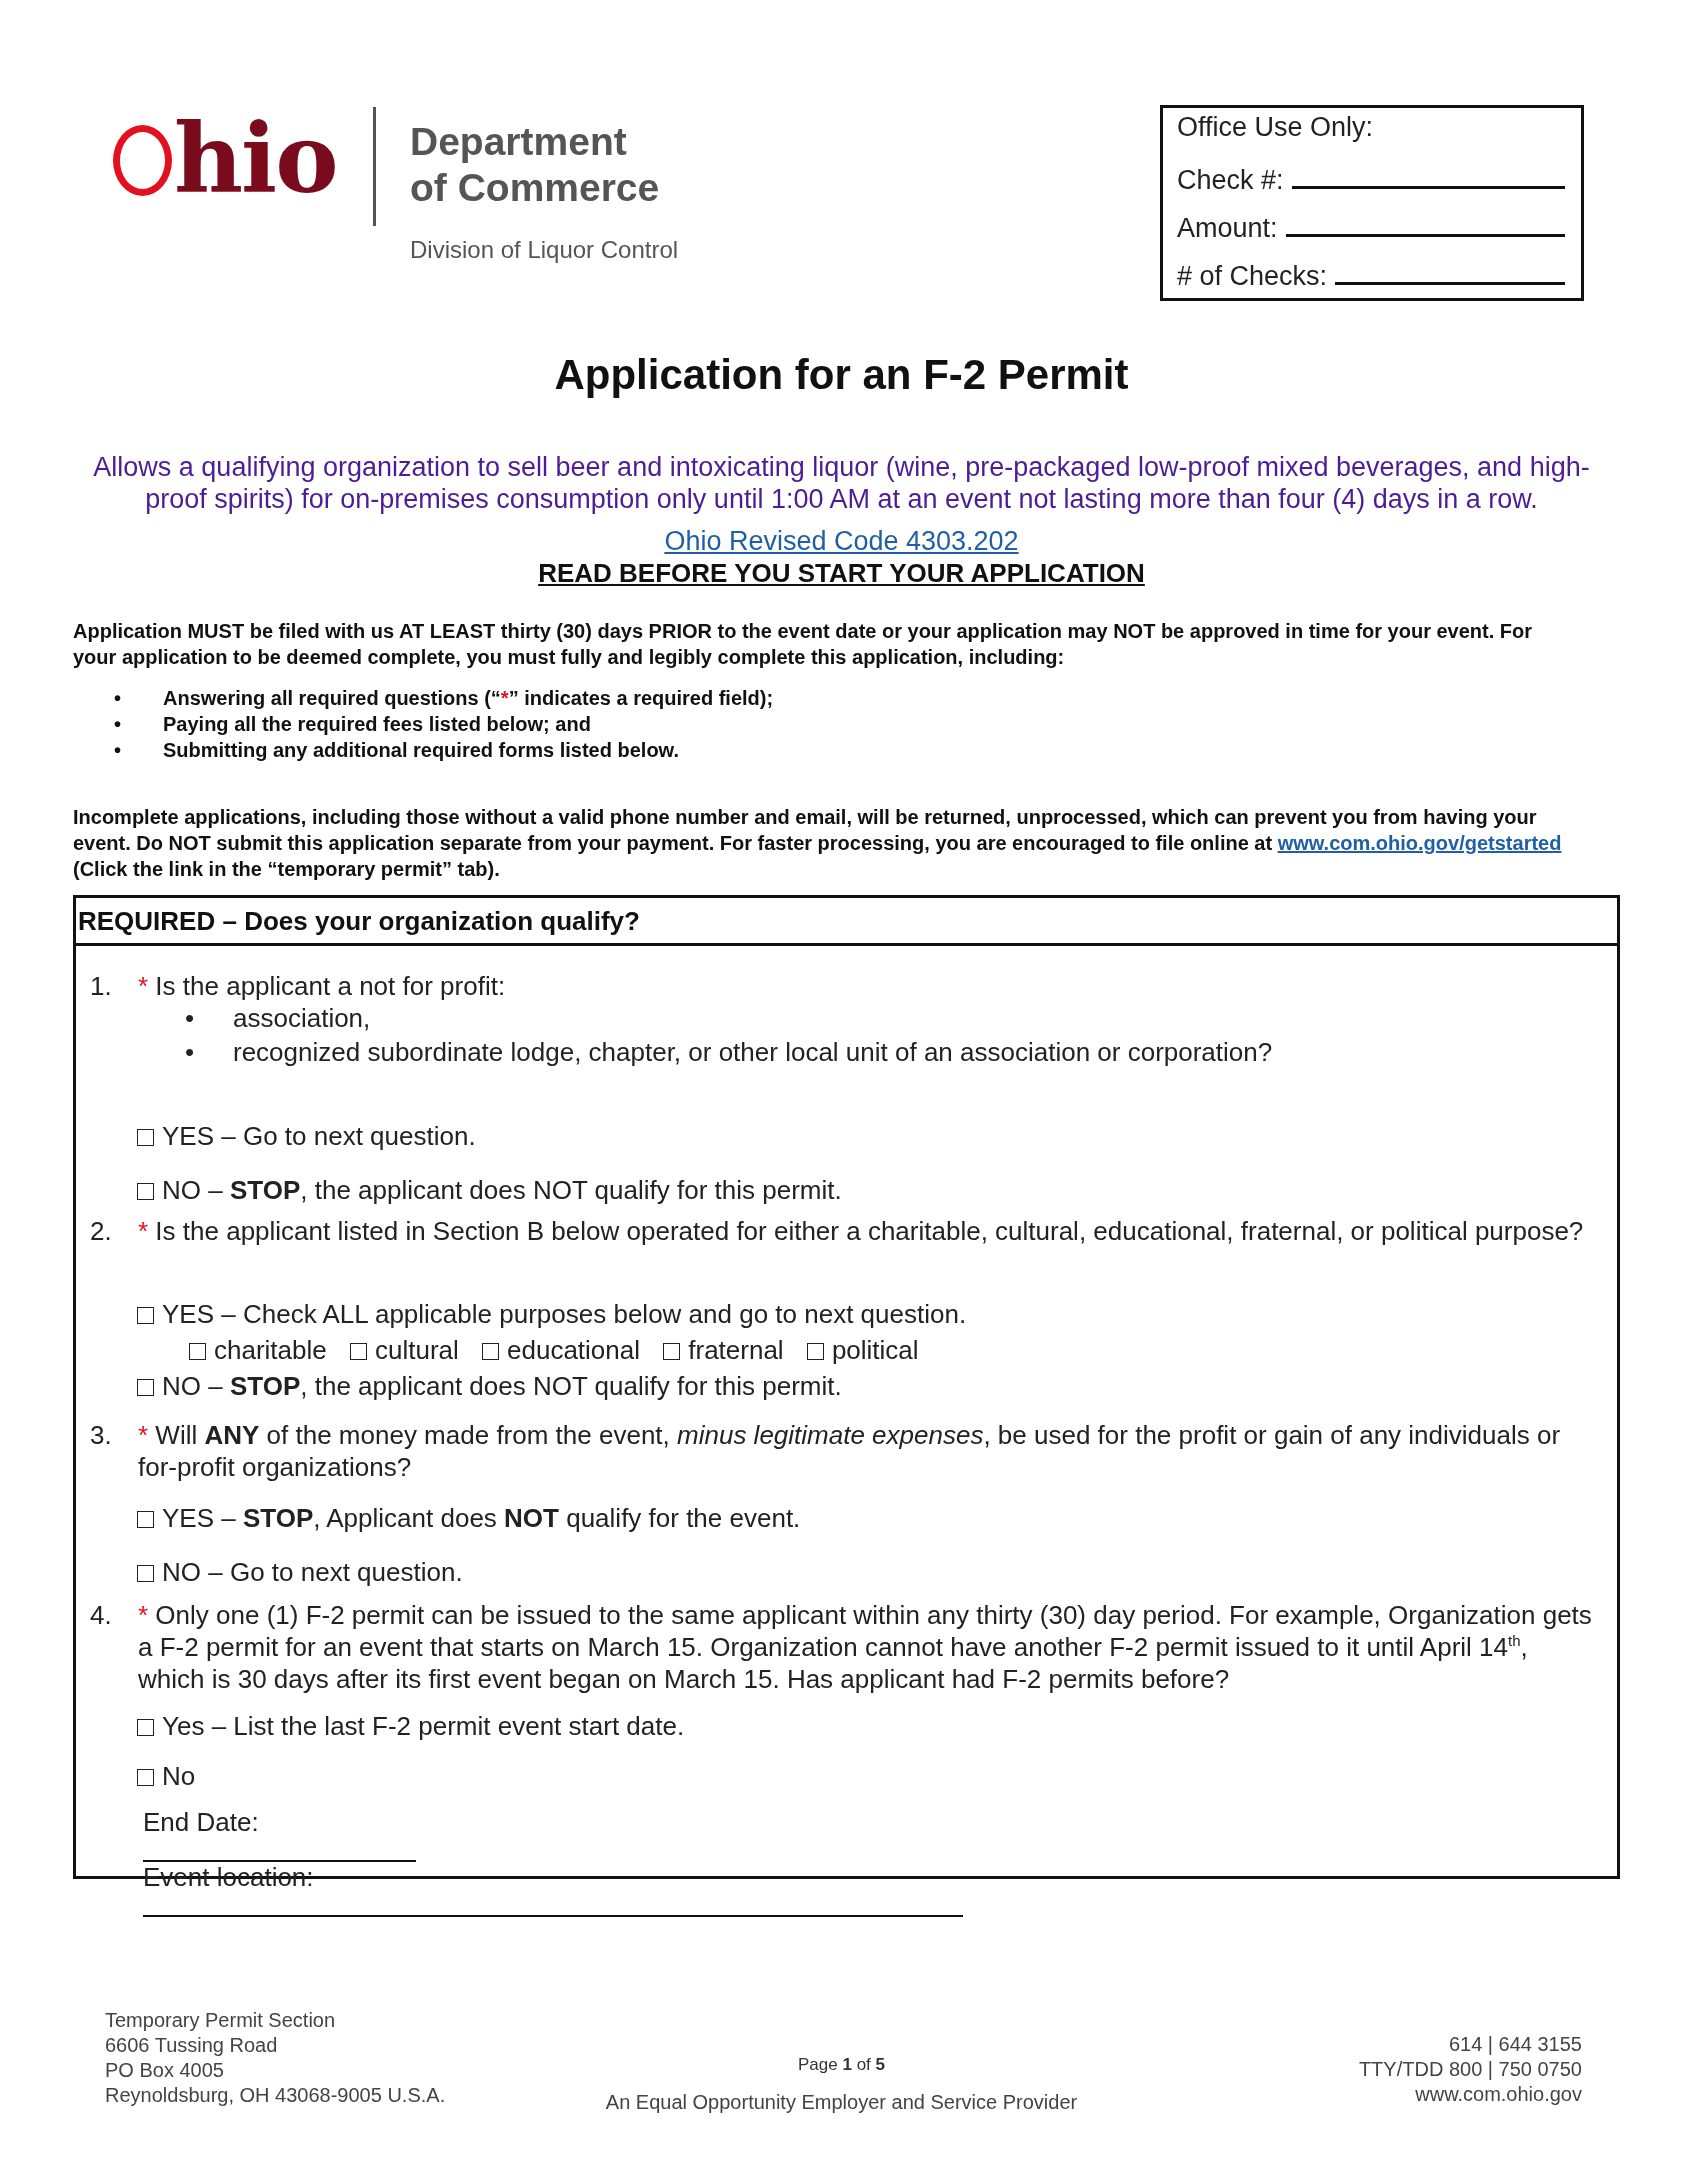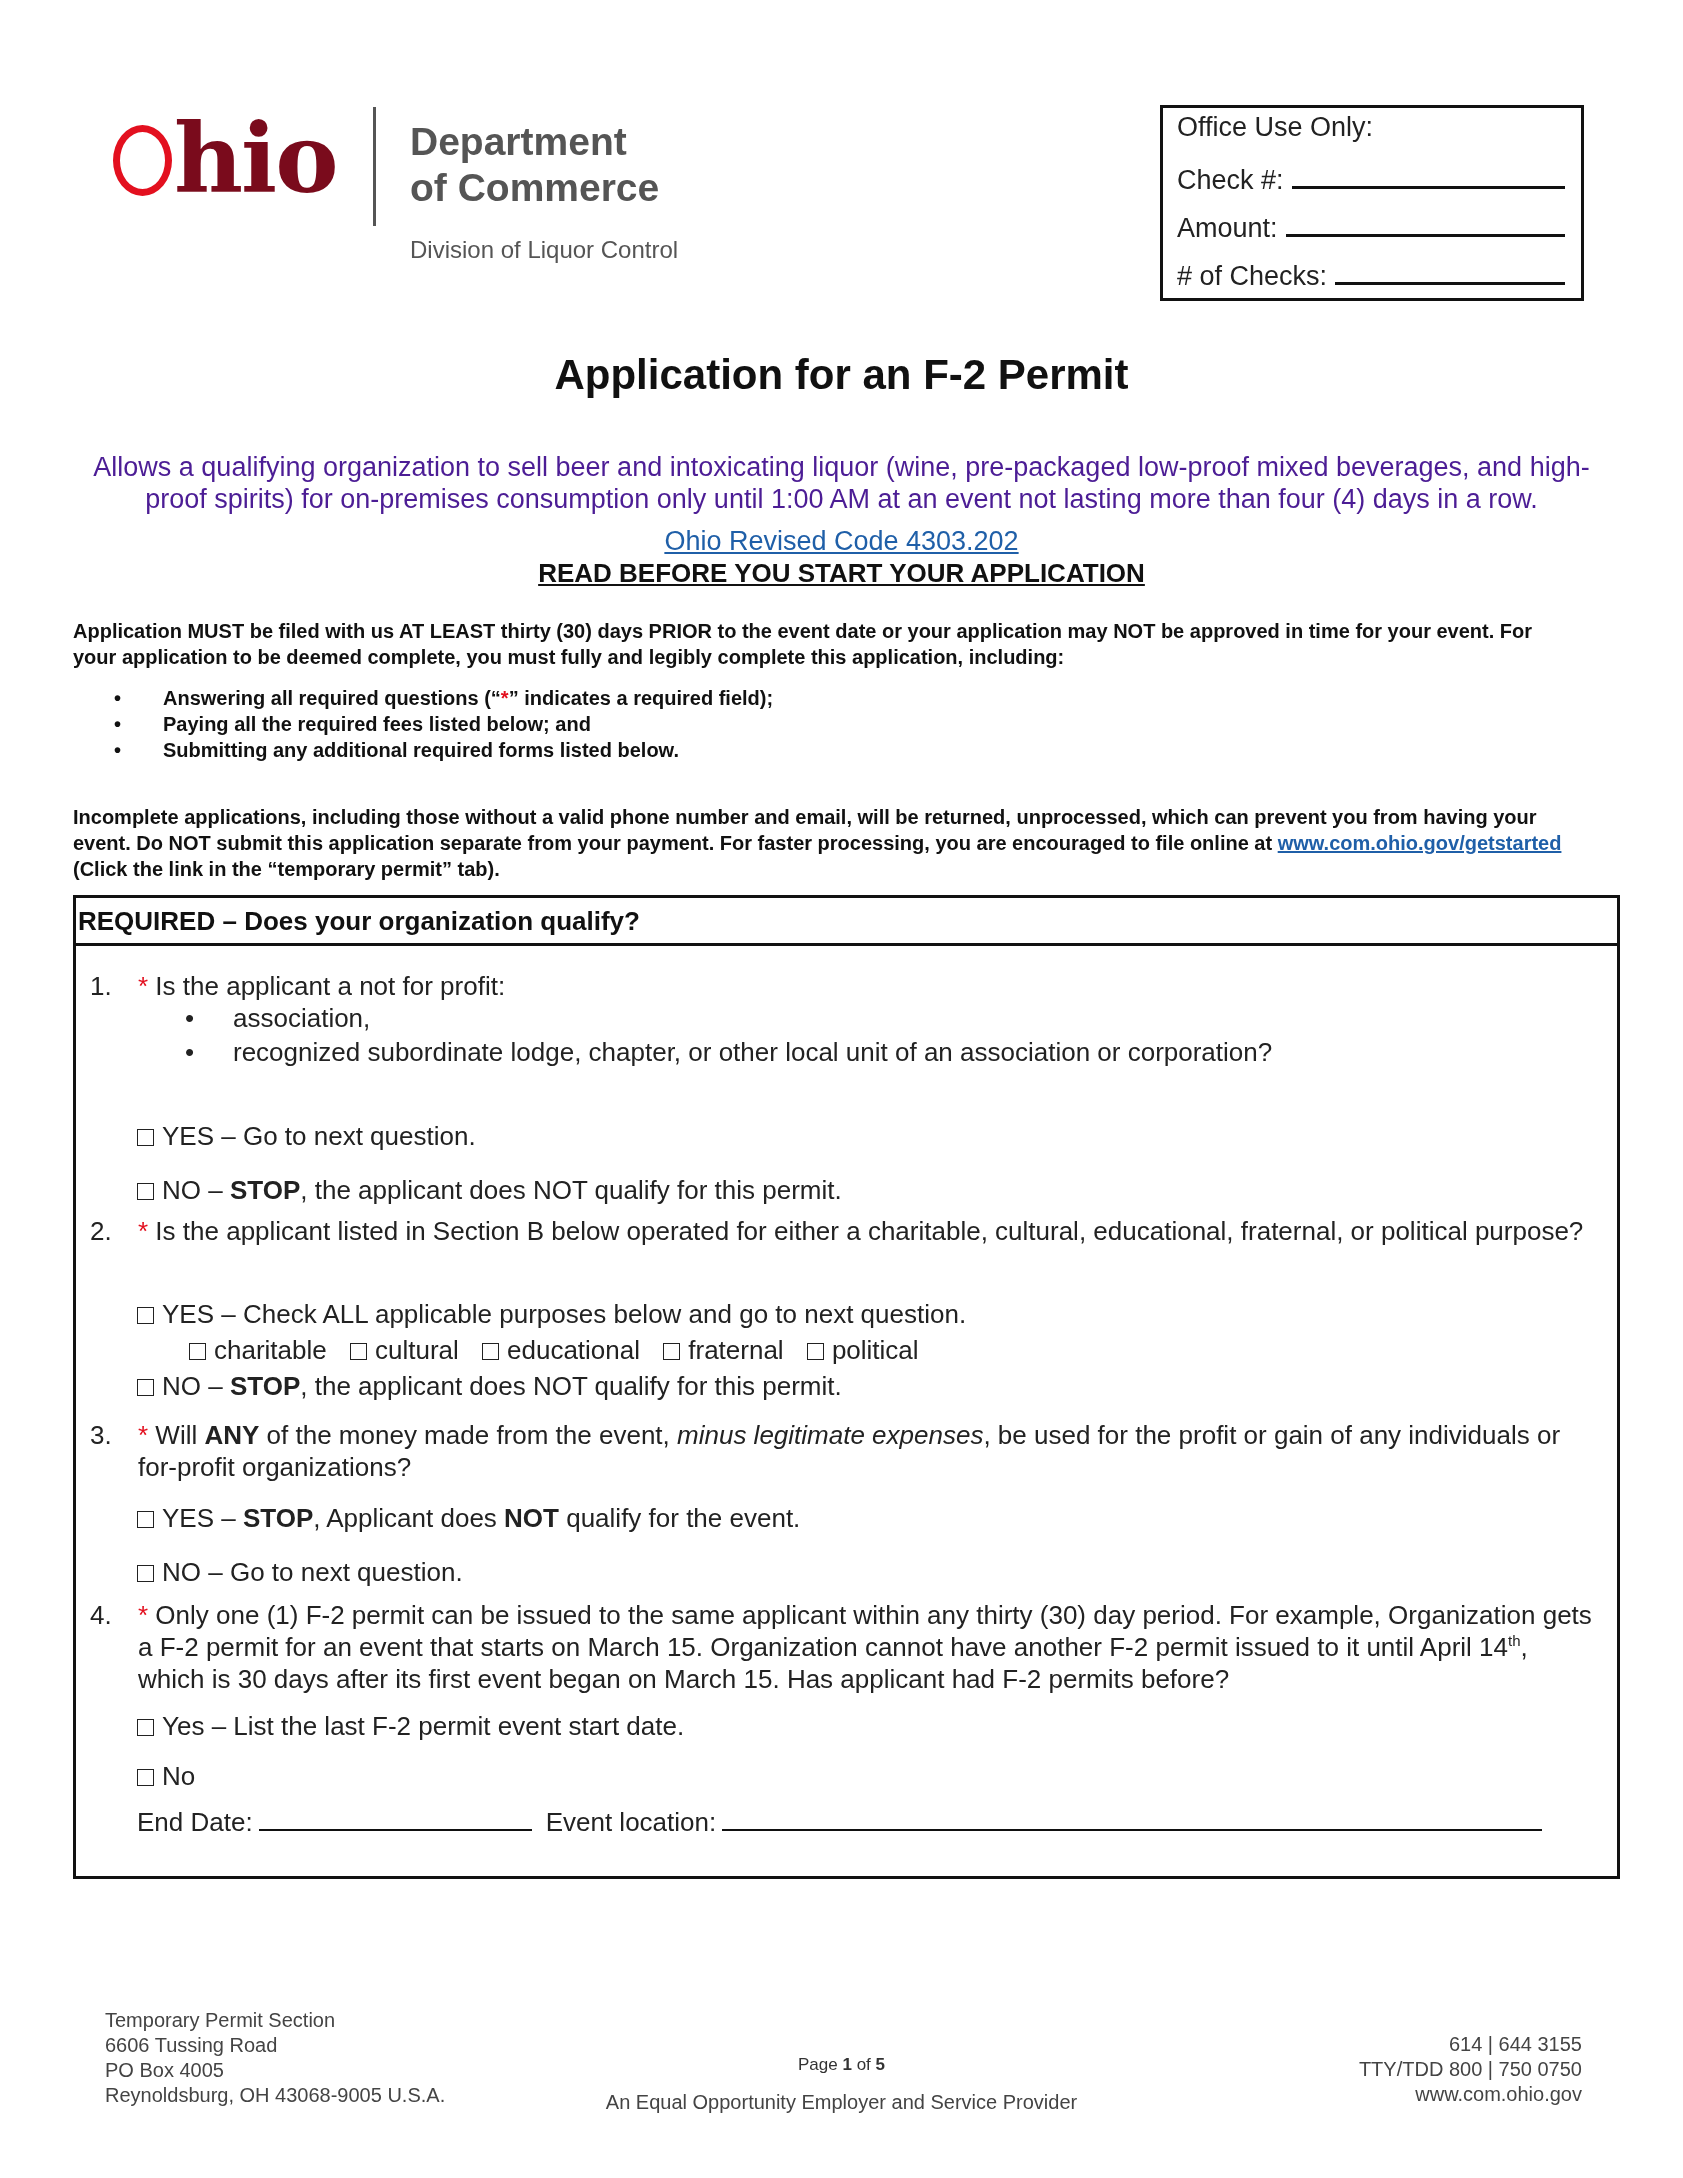--- a/index.html
+++ b/index.html
@@ -77,21 +77,21 @@
   .bullets div { position: relative; padding-left: 48px; }
   .bullets div::before { content: "\2022"; position: absolute; left: 0; }
   .opt { position: absolute; left: 61px; line-height: 32px; white-space: nowrap; }
   .cb {
     display: inline-block; width: 17px; height: 17px; border: 1.5px solid #222; box-sizing: border-box;
     vertical-align: -1px; margin-right: 8px; background: #fff; cursor: pointer;
   }
   .purposes { position: absolute; left: 113px; line-height: 32px; white-space: nowrap; }
   .purposes span.p { margin-right: 16px; }
   sup { font-size: 15px; line-height: 0; }
-  .fill-row { position: absolute; left: 61px; display: flex; align-items: baseline; white-space: nowrap; }
+  .fill-row { position: absolute; left: 61px; display: flex; align-items: baseline; white-space: nowrap; flex-direction: column; }
   .fill-line { display: inline-block; border-bottom: 2.5px solid #111; height: 22px; margin: 0 14px 0 6px; }
 
   
   .footer-left { left: 105px; top: 2008px; font-size: 20px; line-height: 25px; color: #444; }
   .footer-center { left: 0; width: 1683px; top: 2055px; text-align: center; font-size: 17px; color: #333; }
   .footer-center b { font-weight: bold; }
   .footer-eo { left: 0; width: 1683px; top: 2091px; text-align: center; font-size: 20px; color: #444; }
   .footer-right { right: 101px; top: 2032px; font-size: 20px; line-height: 25px; color: #444; text-align: right; }
 </style>
 </head>

